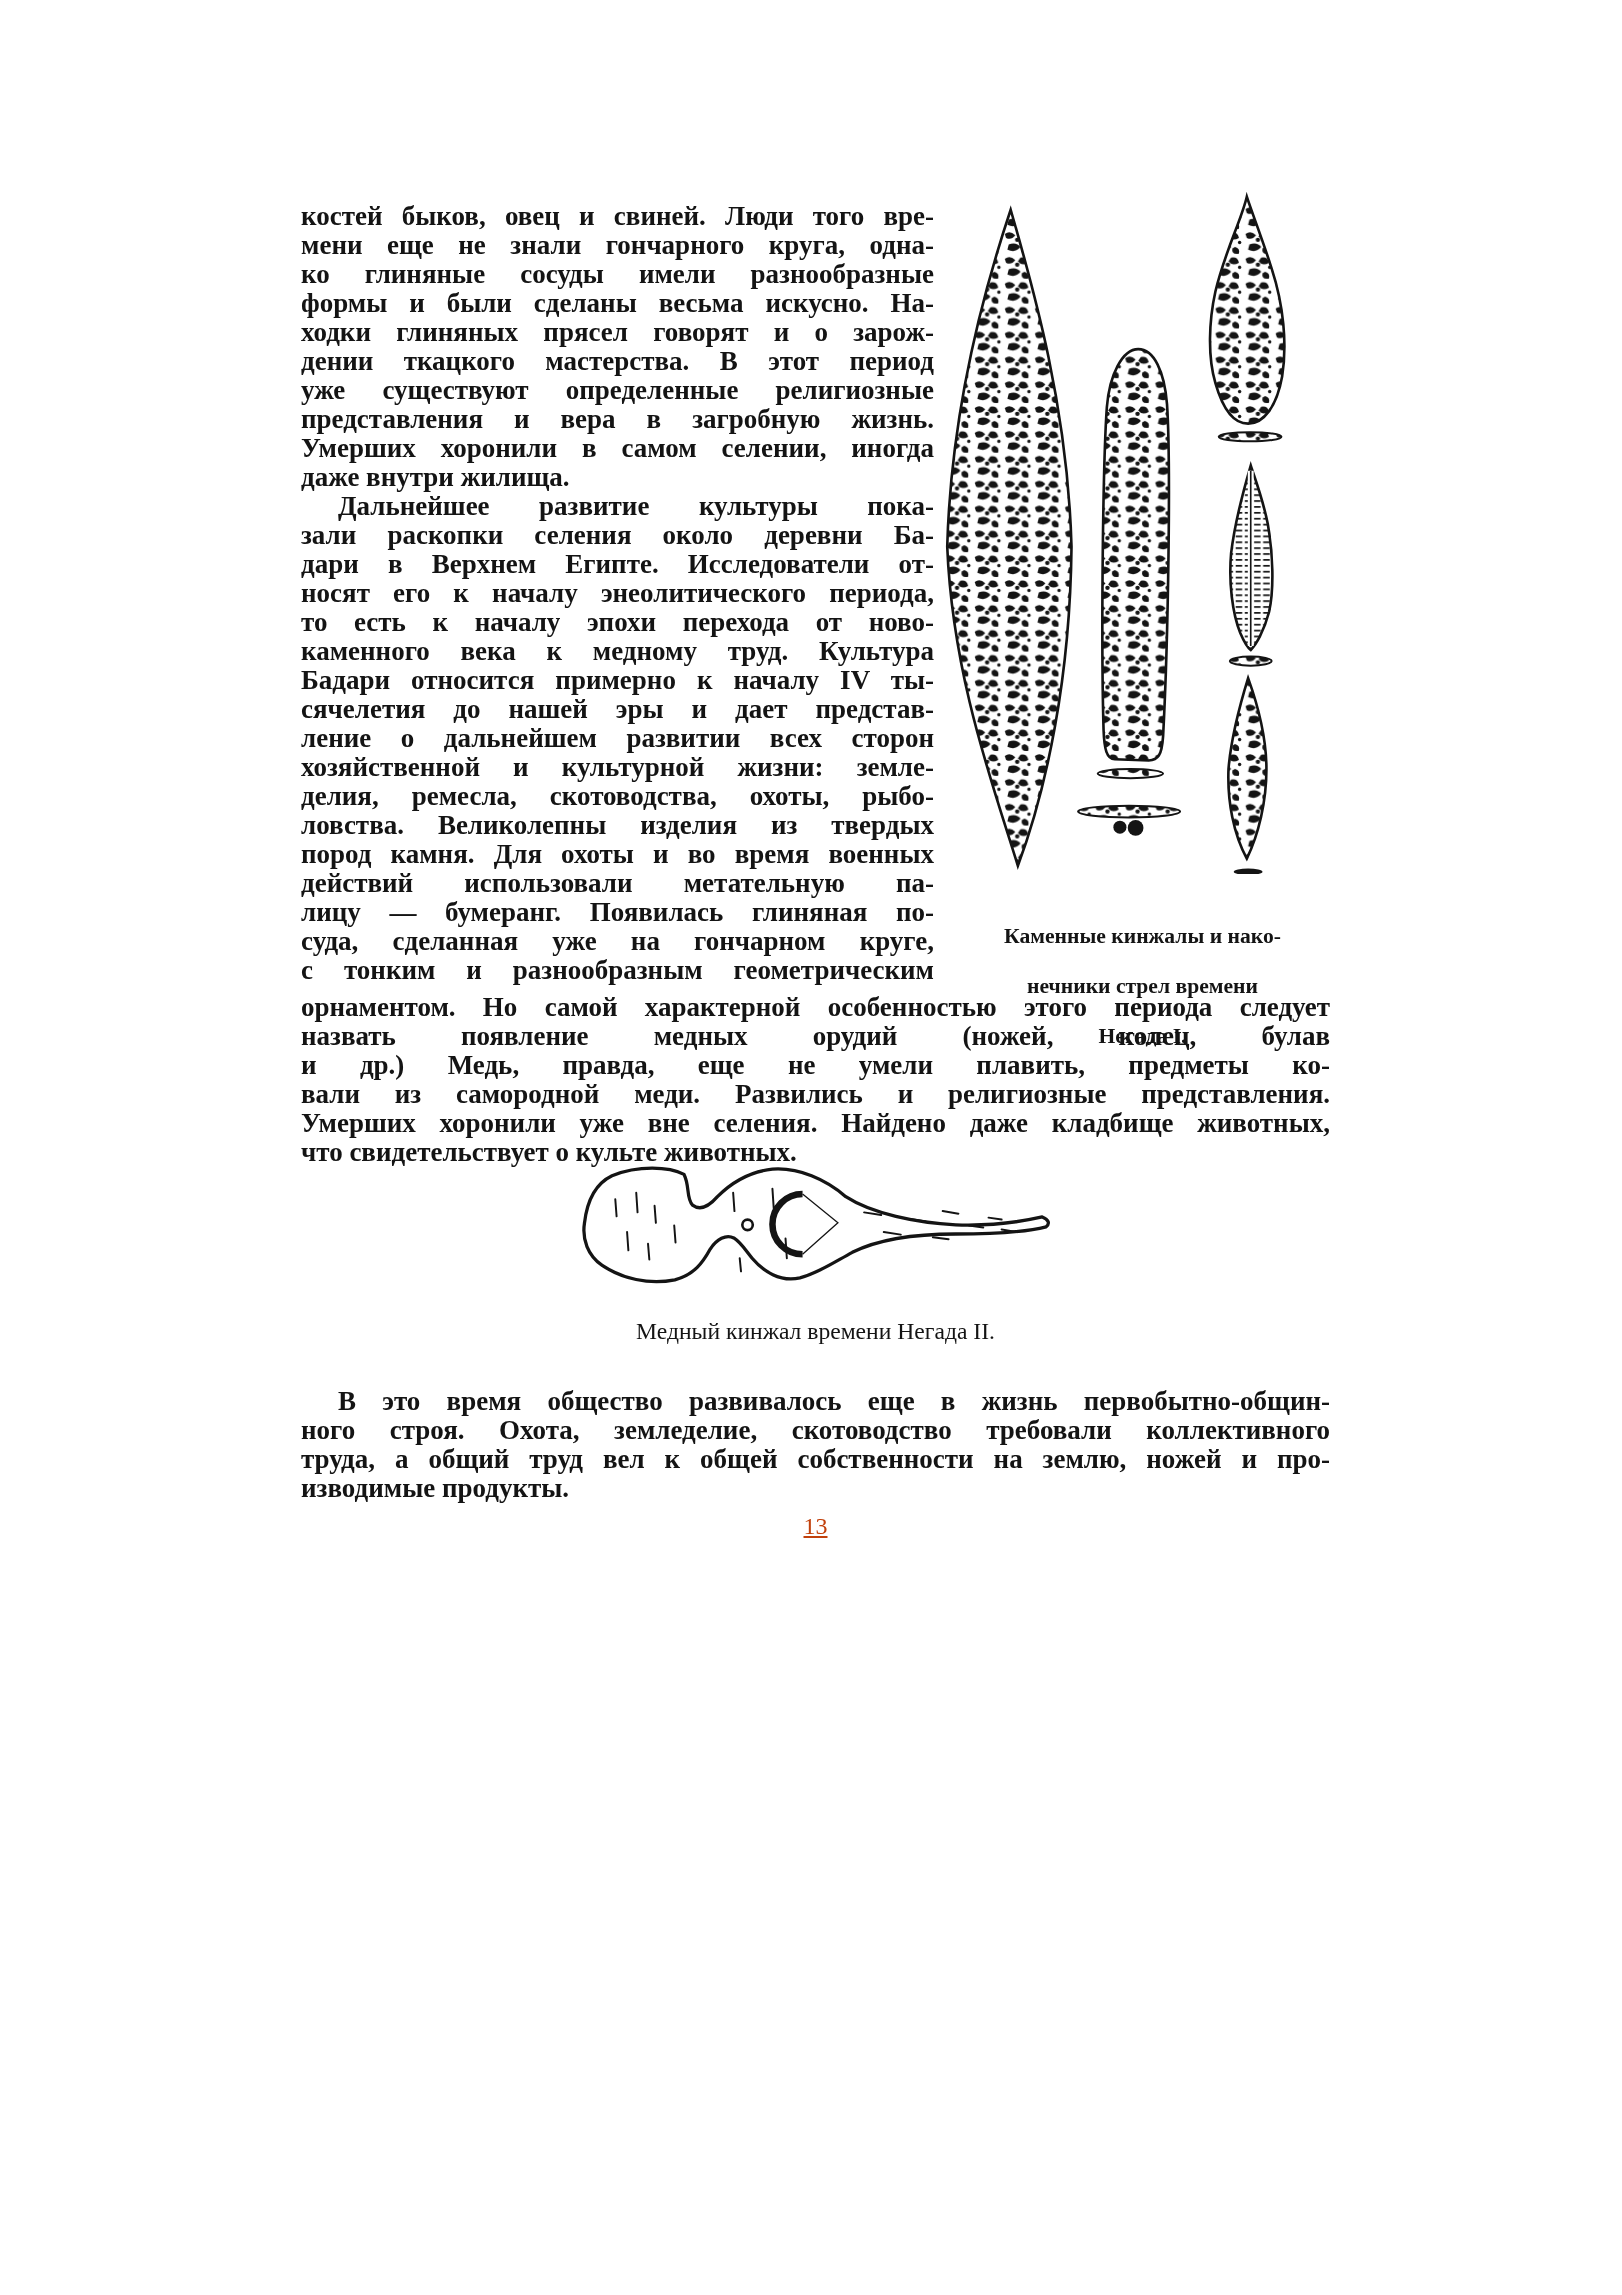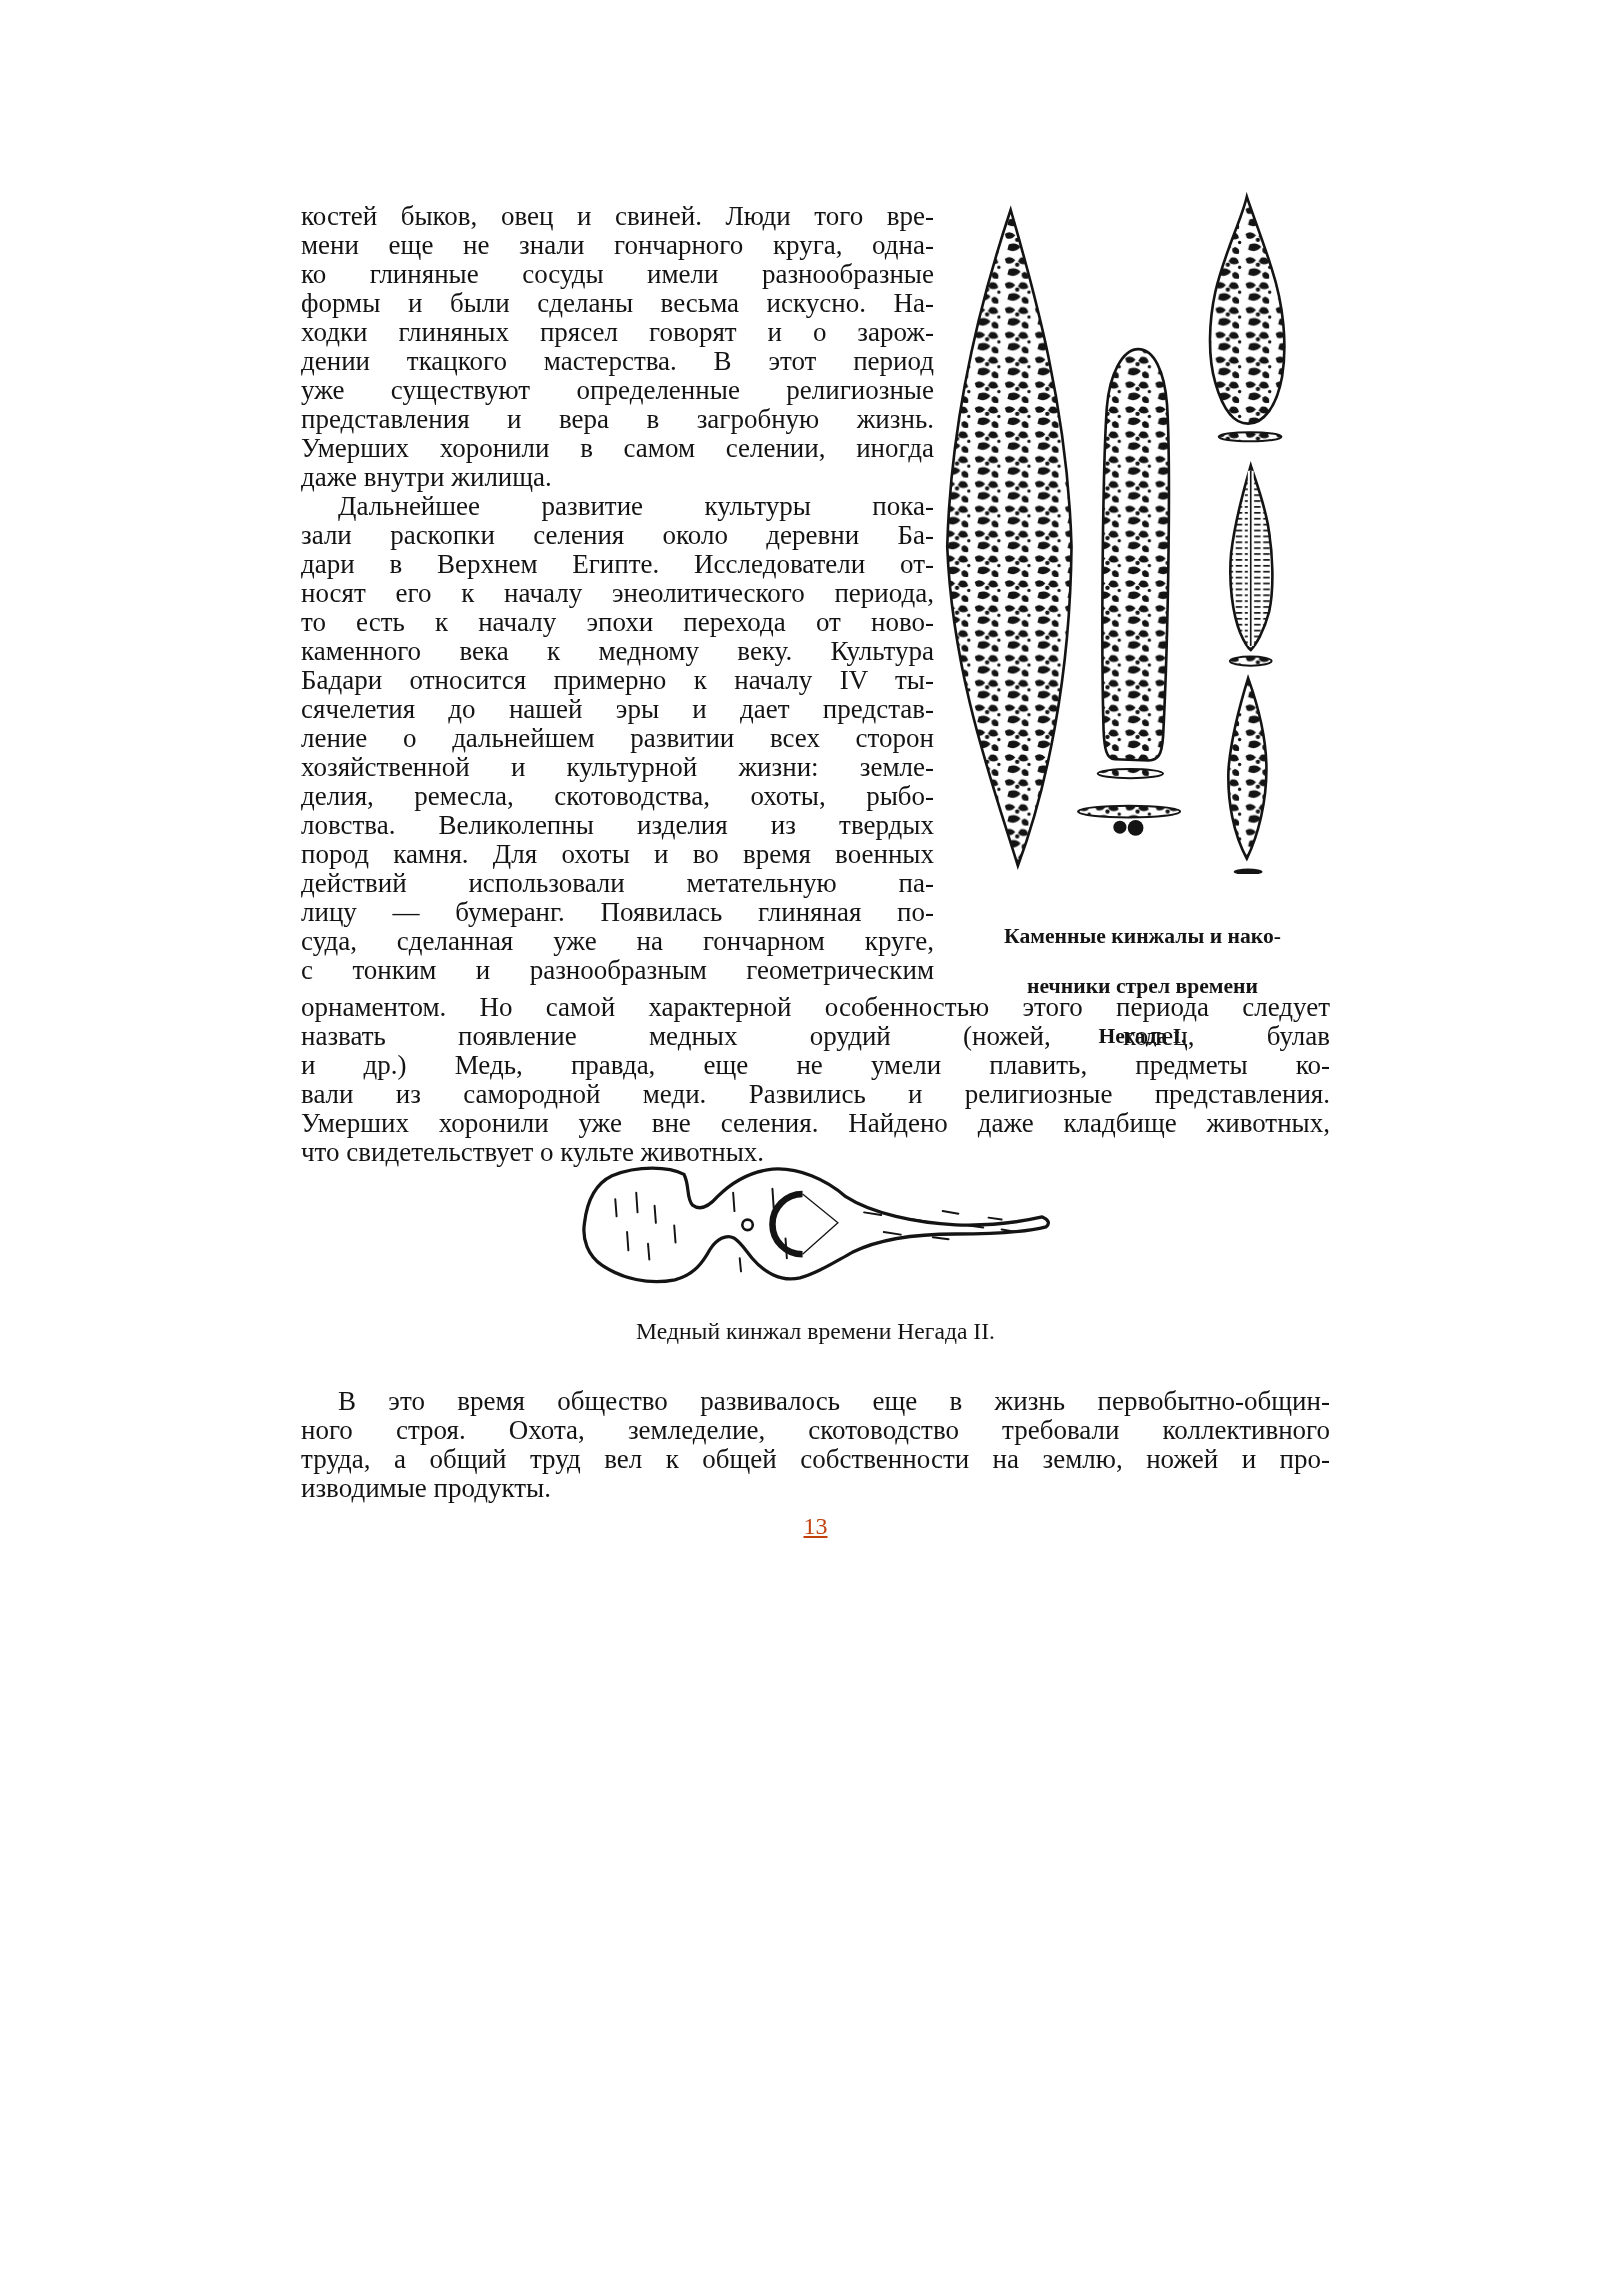--- a/index.html
+++ b/index.html
@@ -1,21 +1,21 @@
 <!DOCTYPE html>
 <html style="font-size:10.5px"><head>
 <meta charset="utf-8">
 <style>
   html,body{margin:0;padding:0;background:#9a9a9a;}
   .page{
     position:relative; width:1623px; height:2295px; background:#ffffff;
     font-family:"Liberation Serif", serif; color:#141414; overflow:hidden;
     margin:0 auto;
   }
-  .textblock{position:absolute;}
+  .textblock{position:absolute;font-weight:bold;}
   .line{
     font-size:27px; line-height:29px; height:29px;
     text-align:justify; text-align-last:justify;
     white-space:normal; color:#141414;
   }
   .line.end{text-align-last:left;}
   .line.indent{text-indent:37px;}
   .col{left:301px; top:202px; width:633px;}
   .full{left:301px; top:993px; width:1029px;}
   .closing{left:301px; top:1387px; width:1029px;}
@@ -46,21 +46,21 @@
       <div class="line">дении ткацкого мастерства. В этот период</div>
       <div class="line">уже существуют определенные религиозные</div>
       <div class="line">представления и вера в загробную жизнь.</div>
       <div class="line">Умерших хоронили в самом селении, иногда</div>
       <div class="line end">даже внутри жилища.</div>
       <div class="line indent">Дальнейшее развитие культуры пока-</div>
       <div class="line">зали раскопки селения около деревни Ба-</div>
       <div class="line">дари в Верхнем Египте. Исследователи от-</div>
       <div class="line">носят его к началу энеолитического периода,</div>
       <div class="line">то есть к началу эпохи перехода от ново-</div>
-      <div class="line">каменного века к медному веку. Культура</div>
+      <div class="line">каменного века к медному труд. Культура</div>
       <div class="line">Бадари относится примерно к началу IV ты-</div>
       <div class="line">сячелетия до нашей эры и дает представ-</div>
       <div class="line">ление о дальнейшем развитии всех сторон</div>
       <div class="line">хозяйственной и культурной жизни: земле-</div>
       <div class="line">делия, ремесла, скотоводства, охоты, рыбо-</div>
       <div class="line">ловства. Великолепны изделия из твердых</div>
       <div class="line">пород камня. Для охоты и во время военных</div>
       <div class="line">действий использовали метательную па-</div>
       <div class="line">лицу — бумеранг. Появилась глиняная по-</div>
       <div class="line">суда, сделанная уже на гончарном круге,</div>

